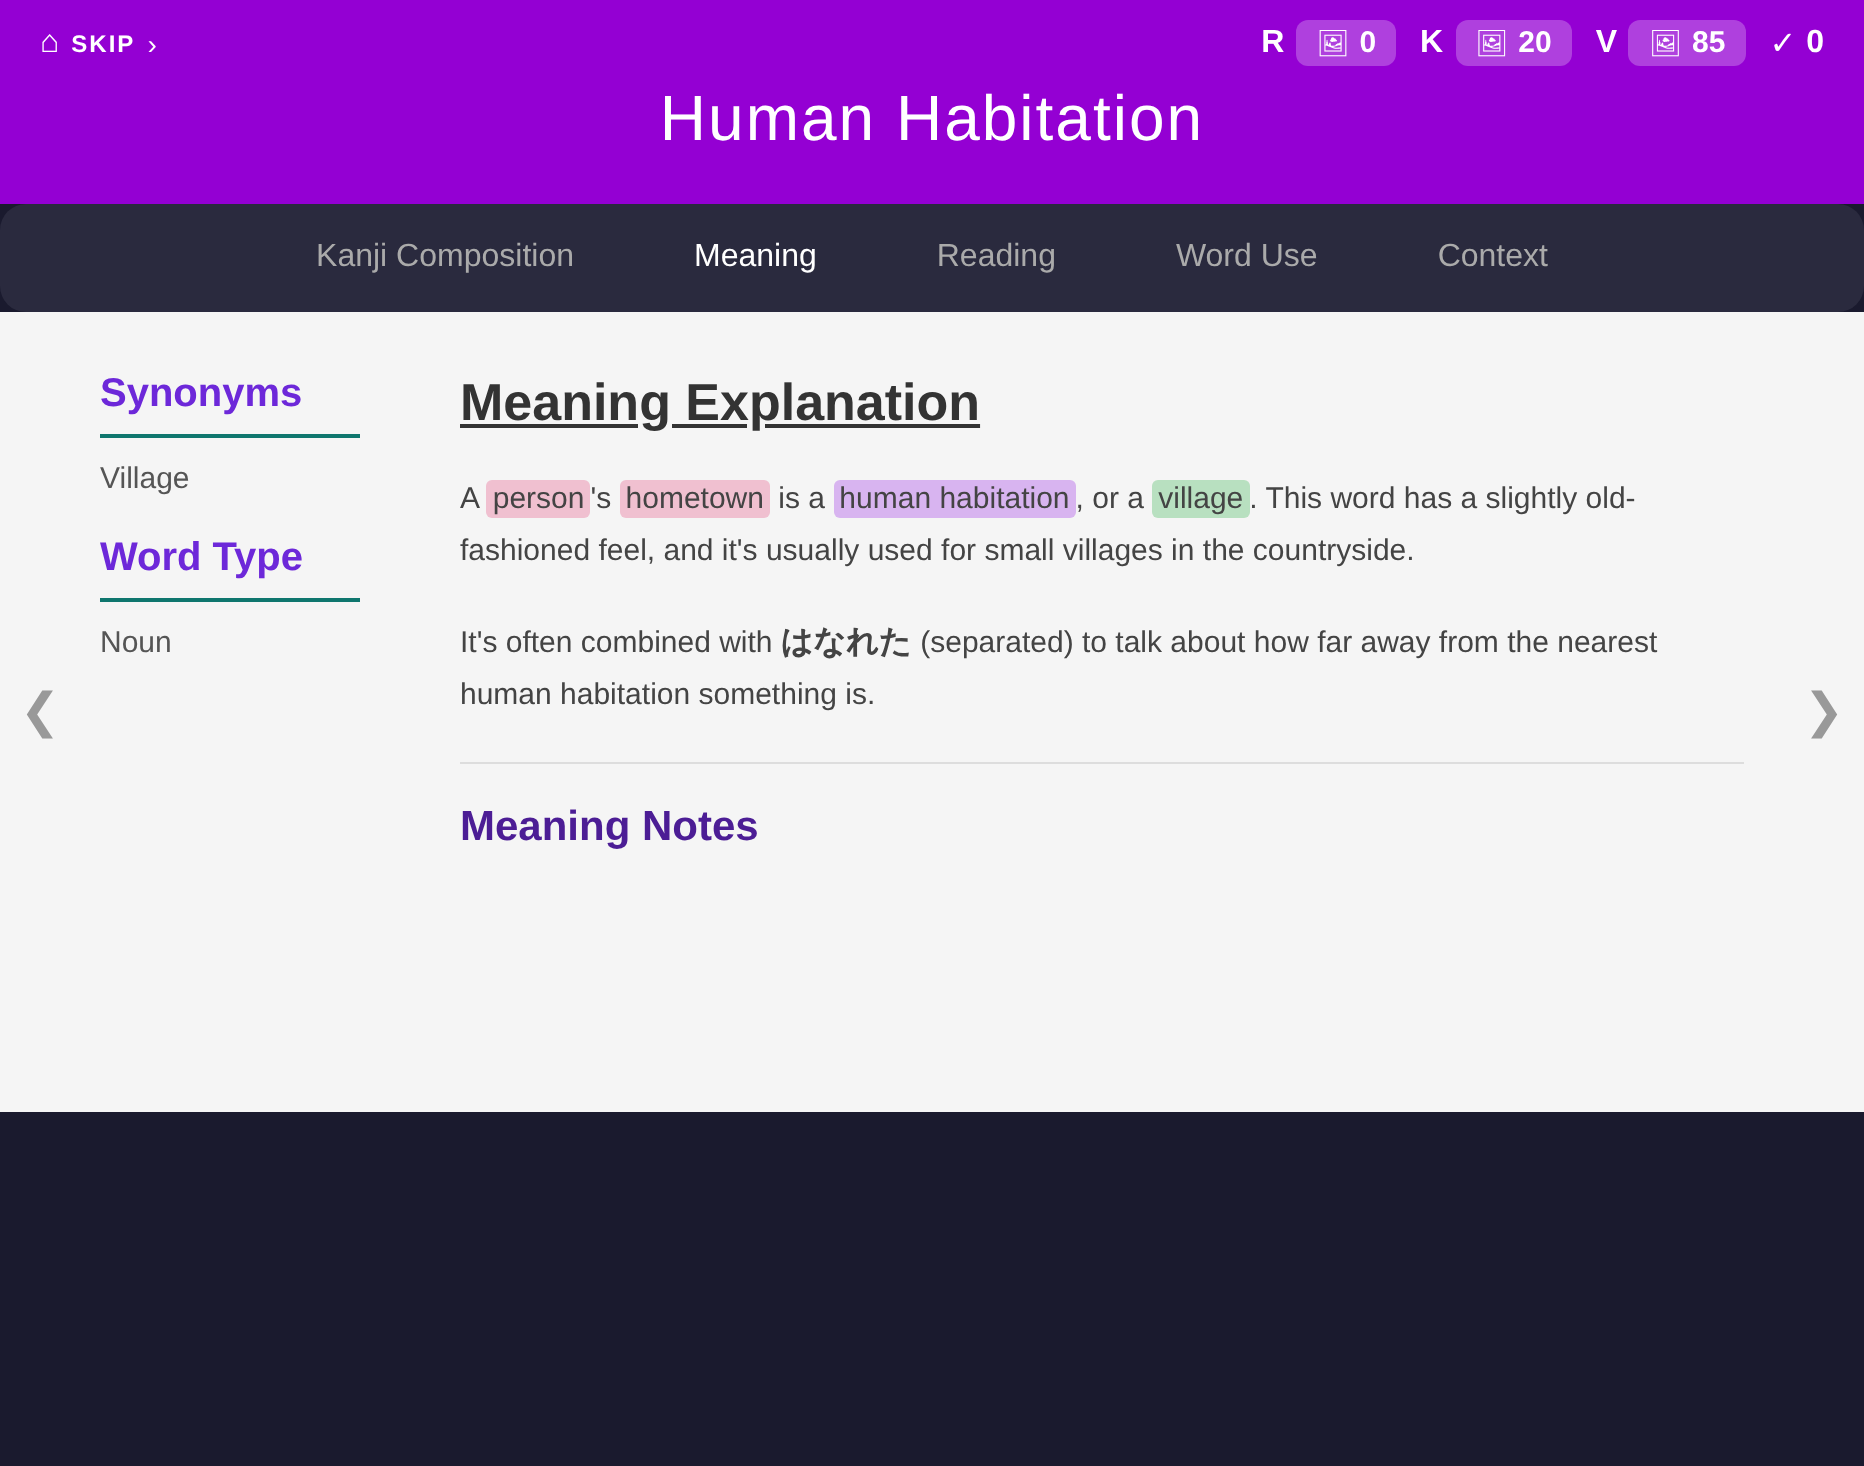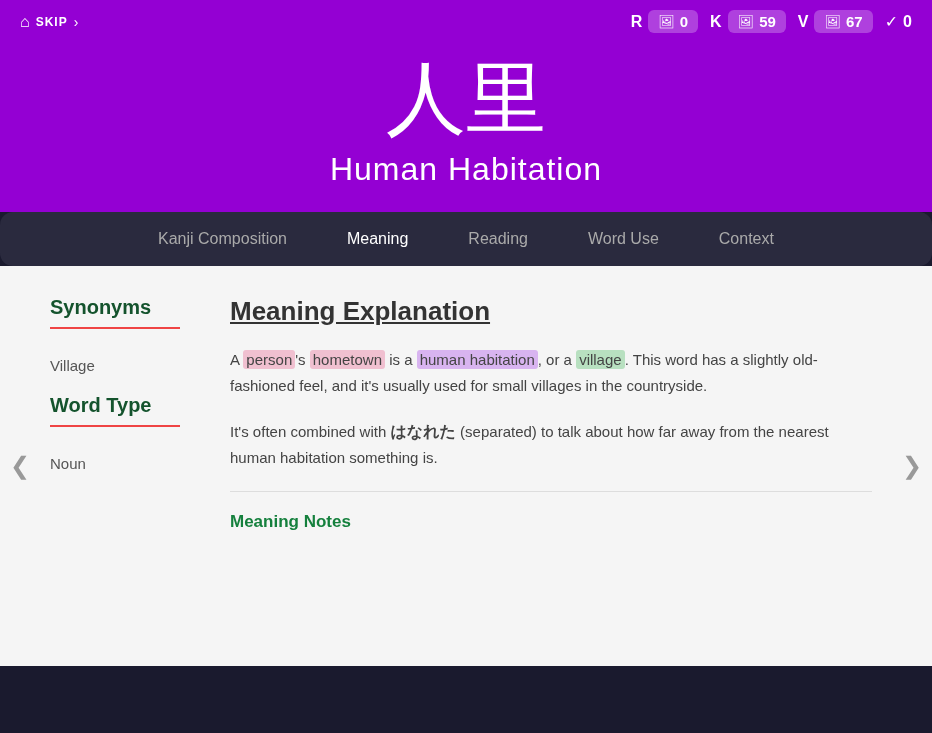--- a/index.html
+++ b/index.html
@@ -44,32 +44,32 @@
     }
 
     
     .main { background: #f5f5f5; display: flex; min-height: 400px; position: relative; }
 
     .nav-arrow { position: absolute; top: 50%; transform: translateY(-50%); background: none; border: none; cursor: pointer; font-size: 24px; color: #999; z-index: 10; padding: 20px 10px; }
     .nav-arrow.left { left: 0; }
     .nav-arrow.right { right: 0; }
 
     .sidebar { width: 200px; padding: 30px 20px 30px 50px; min-width: 200px; }
-    .sidebar-section-title { font-size: 20px; font-weight: 600; color: #14532d; border-bottom: 2px solid #ef4444; padding-bottom: 8px; margin-bottom: 28px; }
+    .sidebar-section-title { font-size: 20px; font-weight: 600; color: #6d28d9; border-bottom: 2px solid #0f766e; padding-bottom: 8px; margin-bottom: 12px; }
     .sidebar-item { font-size: 15px; color: #555; margin-bottom: 20px; }
 
     .content { flex: 1; padding: 30px 60px 30px 30px; }
     .content-title { font-size: 26px; font-weight: 600; color: #333; margin-bottom: 20px; text-decoration: underline; }
     .content-para { font-size: 15px; color: #444; line-height: 1.7; margin-bottom: 20px; }
     .highlight-pink { background: #f0c0d0; border-radius: 3px; padding: 1px 3px; }
     .highlight-lavender { background: #d8b4f0; border-radius: 3px; padding: 1px 3px; }
     .highlight-green { background: #b8e0c0; border-radius: 3px; padding: 1px 3px; }
     .japanese-text { font-size: 16px; font-style: normal; text-align: right; }
     .section-divider { border: none; border-top: 1px solid #ddd; margin: 20px 0; }
-    .notes-title { font-size: 17px; font-weight: 600; color: #15803d; margin-bottom: 16px; }
+    .notes-title { font-size: 21px; font-weight: 600; color: #4c1d95; margin-bottom: 16px; }
     .click-note { font-size: 15px; color: #999; cursor: pointer; }
   </style>
 </head>
 <body>
 
 <div class="header">
   <div class="header-top">
     <div class="header-left">
       <span class="home-icon">⌂</span>
       <span class="skip-label">SKIP</span>
@@ -80,38 +80,35 @@
         <span class="stat-letter">R</span>
         <div class="stat-badge">
           <span class="stat-badge-icon">🖼</span>
           <span class="stat-badge-count">0</span>
         </div>
       </div>
       <div class="stat-item">
         <span class="stat-letter">K</span>
         <div class="stat-badge">
           <span class="stat-badge-icon">🖼</span>
-          <span class="stat-badge-count">59</span>
+          <span class="stat-badge-count">20</span>
         </div>
       </div>
       <div class="stat-item">
         <span class="stat-letter">V</span>
         <div class="stat-badge">
           <span class="stat-badge-icon">🖼</span>
-          <span class="stat-badge-count">67</span>
+          <span class="stat-badge-count">85</span>
         </div>
       </div>
       <div class="check-item">
         <span class="check-icon">✓</span>
         <span class="check-count">0</span>
       </div>
     </div>
-  </div>
-  <div class="header-kanji">
-    <span class="kanji-text">人里</span>
   </div>
   <div class="header-meaning">
     <span class="meaning-text">Human Habitation</span>
   </div>
 </div>
 
 <div class="nav">
   <div class="nav-item">Kanji Composition</div>
   <div class="nav-item active">Meaning</div>
   <div class="nav-item">Reading</div>

